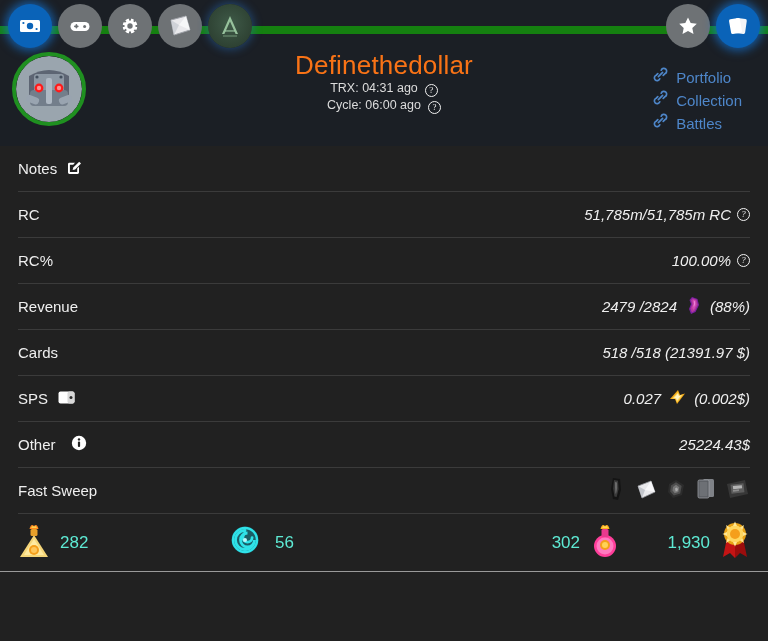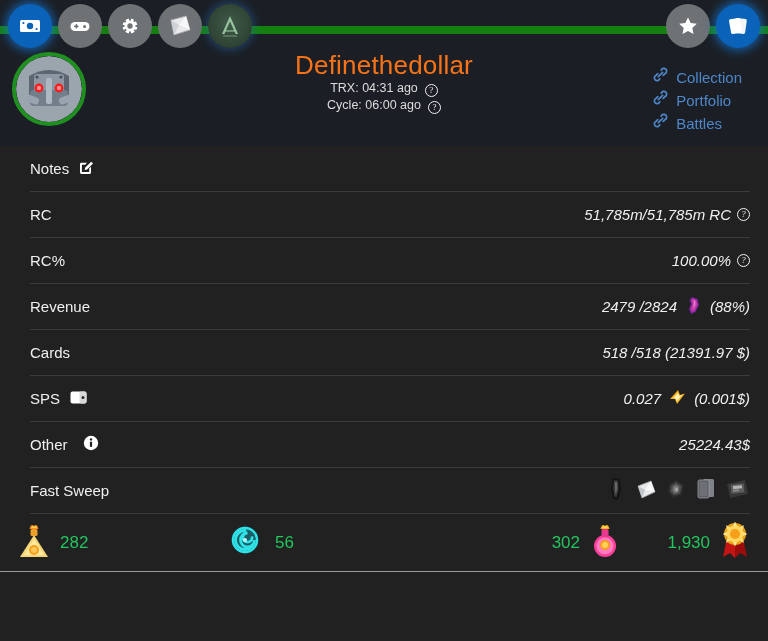--- a/index.html
+++ b/index.html
@@ -120,21 +120,20 @@
 
   
   .table { padding: 0 18px; }
   .row {
     display: flex;
     align-items: center;
     justify-content: space-between;
     height: 46px;
     border-bottom: 1px solid #3b3b3b;
     font-size: 15px;
-    margin-left: 12px;
   }
   .row:first-child { border-top: none; }
   .row-label {
     display: flex;
     align-items: center;
     gap: 9px;
     color: #efefef;
   }
   .row-value {
     display: flex;
@@ -152,21 +151,21 @@
     align-items: center;
     height: 58px;
     padding: 0 18px;
     border-bottom: 1px solid #9a9a9a;
   }
   .stat {
     display: flex;
     align-items: center;
     gap: 10px;
     font-size: 17px;
-    color: #22c55e;
+    color: #5eead4;
   }
   .stat.s1 { width: 212px; }
   .stat.s2 { width: 190px; gap: 15px; }
   .stat.s3 { width: 200px; justify-content: flex-end; }
   .stat.s4 { flex: 1; justify-content: flex-end; }
 </style>
 </head>
 <body>
 
 <div class="header">
@@ -289,44 +288,44 @@
     <a class="link-row" style="text-decoration:none">
       <span class="chain-icon">
         <svg width="17" height="17" viewBox="0 0 17 17">
             <g fill="none" stroke="#4e86c9" stroke-width="1.7" stroke-linecap="round">
           <path d="M6.4 10.6 L10.6 6.4"></path>
               <path d="M9.2 4.2a2.8 2.8 0 1 1 3.6 3.6l-1.6 1.6"></path>
               <path d="M7.8 12.8a2.8 2.8 0 1 1-3.6-3.6l1.6-1.6"></path>
         </g>
           </svg>
       </span>
+      <span>Portfolio</span>
+    </a>
+    <a class="link-row" style="text-decoration:none">
+      <span class="chain-icon">
+        <svg width="17" height="17" viewBox="0 0 17 17">
+            <g fill="none" stroke="#4e86c9" stroke-width="1.7" stroke-linecap="round">
+          <path d="M6.4 10.6 L10.6 6.4"></path>
+              <path d="M9.2 4.2a2.8 2.8 0 1 1 3.6 3.6l-1.6 1.6"></path>
+              <path d="M7.8 12.8a2.8 2.8 0 1 1-3.6-3.6l1.6-1.6"></path>
+        </g>
+          </svg>
+      </span>
       <span>Collection</span>
     </a>
     <a class="link-row" style="text-decoration:none">
       <span class="chain-icon">
         <svg width="17" height="17" viewBox="0 0 17 17">
             <g fill="none" stroke="#4e86c9" stroke-width="1.7" stroke-linecap="round">
           <path d="M6.4 10.6 L10.6 6.4"></path>
               <path d="M9.2 4.2a2.8 2.8 0 1 1 3.6 3.6l-1.6 1.6"></path>
               <path d="M7.8 12.8a2.8 2.8 0 1 1-3.6-3.6l1.6-1.6"></path>
         </g>
           </svg>
       </span>
-      <span>Portfolio</span>
-    </a>
-    <a class="link-row" style="text-decoration:none">
-      <span class="chain-icon">
-        <svg width="17" height="17" viewBox="0 0 17 17">
-            <g fill="none" stroke="#4e86c9" stroke-width="1.7" stroke-linecap="round">
-          <path d="M6.4 10.6 L10.6 6.4"></path>
-              <path d="M9.2 4.2a2.8 2.8 0 1 1 3.6 3.6l-1.6 1.6"></path>
-              <path d="M7.8 12.8a2.8 2.8 0 1 1-3.6-3.6l1.6-1.6"></path>
-        </g>
-          </svg>
-      </span>
       <span>Battles</span>
     </a>
   </div>
 </div>
 
 <div class="table">
 
   <div class="row">
     <div class="row-label">
       <span>Notes</span>
@@ -401,21 +400,21 @@
     </div>
     <div class="row-value">
       <span>0.027</span>
       <span>
         <svg width="21" height="21" viewBox="0 0 21 21">
           <path d="M3 12 L11 3 L13 8 L18 6.5 L10 17 L8 12 Z" fill="#f2a713"></path>
           <path d="M5 11.6 L11 5 L12.2 8.6 L16 7.6 L10 15.4 L8.6 11.8 Z" fill="#ffd75e"></path>
           <path d="M7 11 L11 6.6 L11.8 9 L14 8.4 L10 13.6 L9.2 11.2 Z" fill="#fff4c4"></path>
         </svg>
       </span>
-      <span>(0.001$)</span>
+      <span>(0.002$)</span>
     </div>
   </div>
 
   <div class="row">
     <div class="row-label">
       <span>Other</span>
       <span style="margin-left:6px">
         <svg width="16" height="16" viewBox="0 0 16 16">
           <circle cx="8" cy="8" r="7.2" fill="#fff"></circle>
           <circle cx="8" cy="4.4" r="1.2" fill="#222"></circle>

